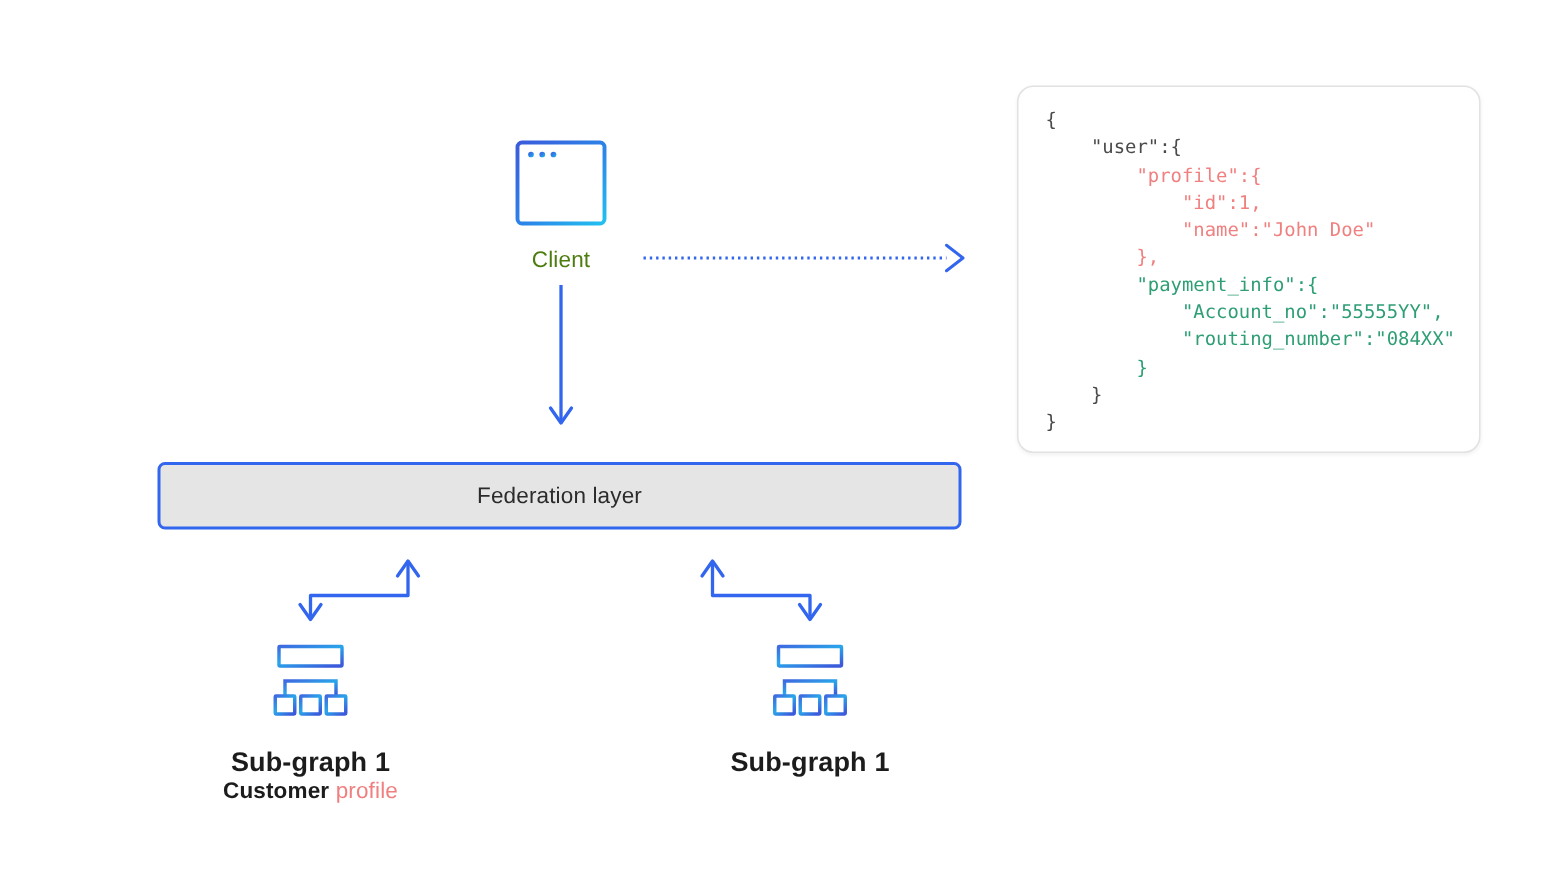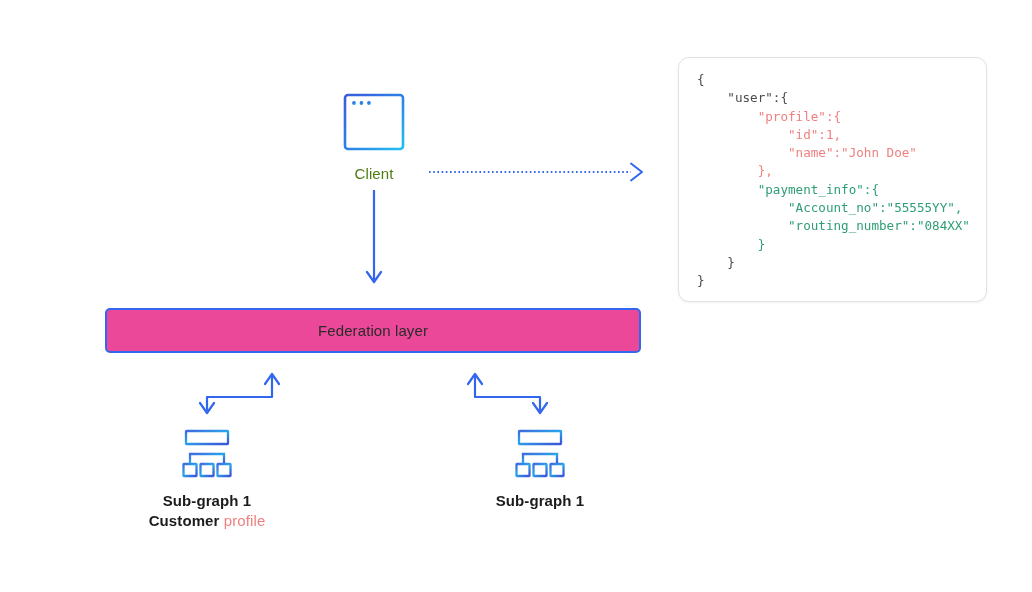--- a/index.html
+++ b/index.html
@@ -62,21 +62,21 @@
 
   
   #federation-layer {
     position: absolute;
     left: 105px;
     top: 308px;
     width: 536px;
     height: 45px;
     border: 2px solid #3366ee;
     border-radius: 5px;
-    background: #ec4899;
+    background: #e5e5e5;
     display: flex;
     align-items: center;
     justify-content: center;
     box-sizing: border-box;
   }
   #federation-layer-label {
     font-size: 15px;
     color: #2b2b2b;
     letter-spacing: 0.1px;
   }
@@ -100,22 +100,22 @@
   }
   #subgraph-1 { left: 82px; }
   #subgraph-2 { left: 415px; }
 
   .subgraph-icon-wrap {
     width: 60px;
     height: 52px;
     margin: 0 auto;
   }
   .subgraph-title {
-    margin-top: 12px;
-    font-size: 15px;
+    margin-top: 19px;
+    font-size: 18px;
     font-weight: bold;
     color: #1c1c1c;
     line-height: 18px;
     letter-spacing: 0.1px;
   }
   .subgraph-subtitle {
     margin-top: 2px;
     font-size: 15px;
     font-weight: bold;
     color: #1c1c1c;

